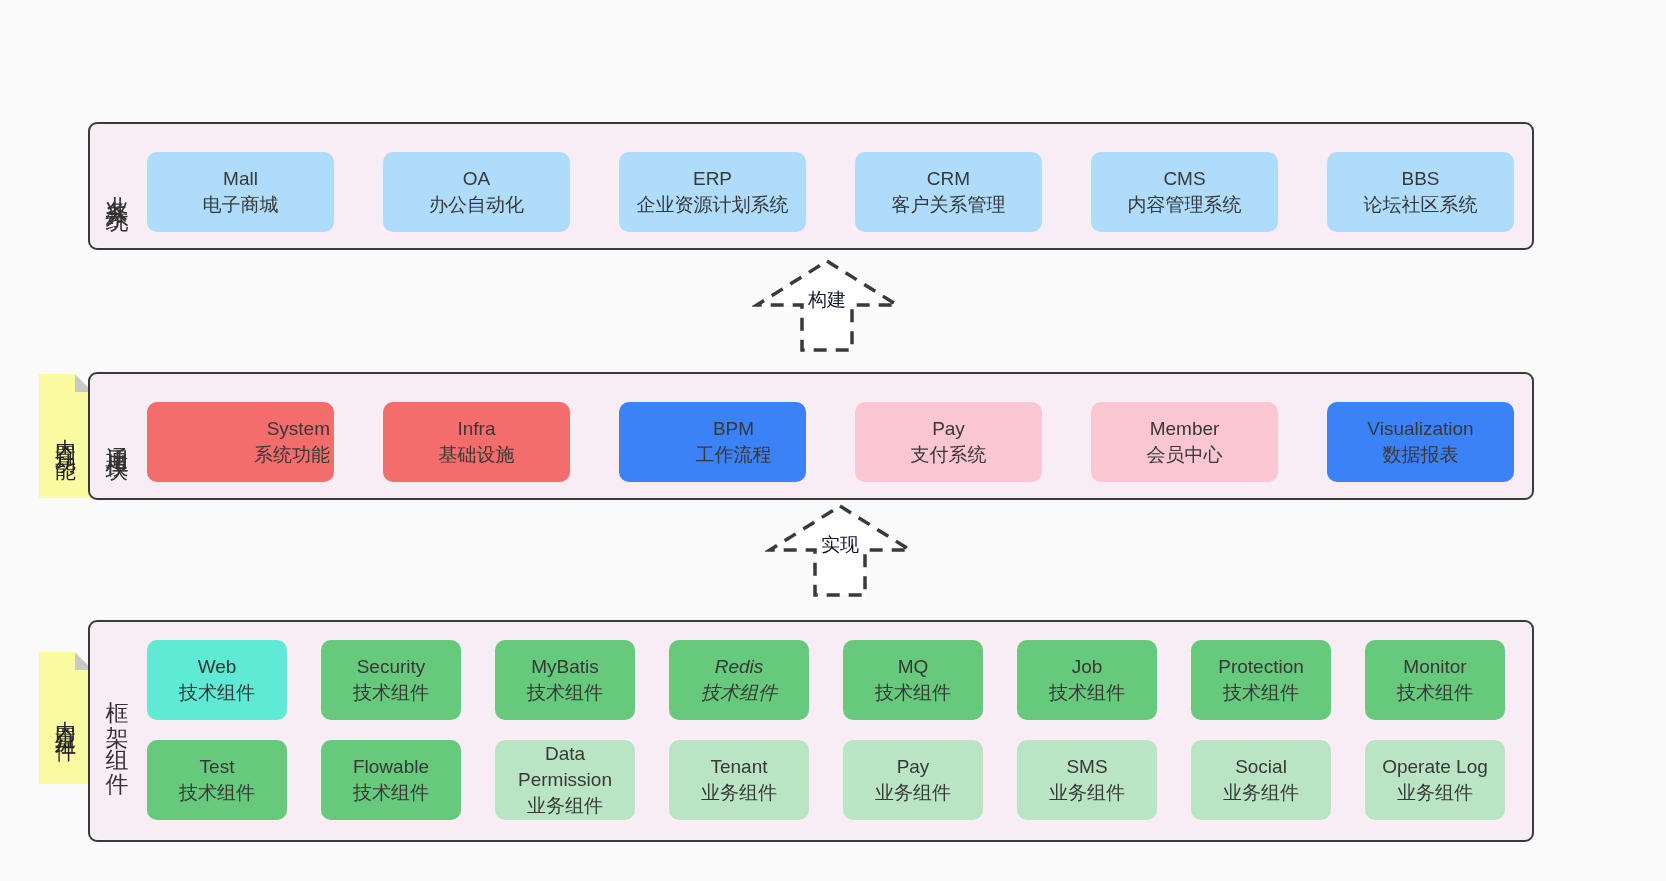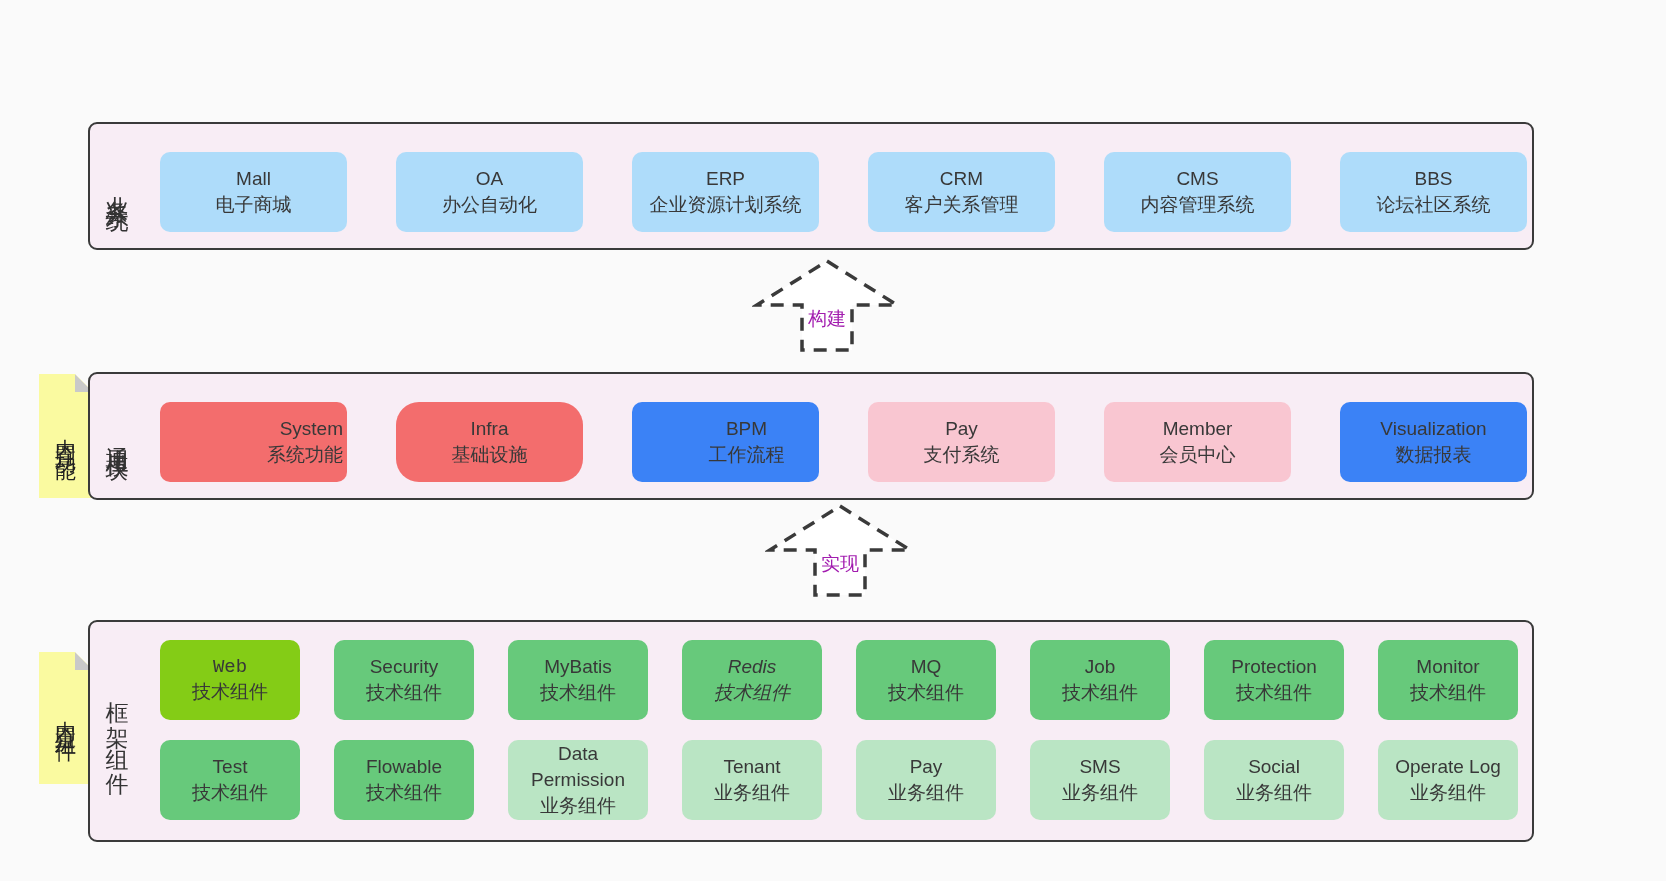--- a/index.html
+++ b/index.html
@@ -9,42 +9,42 @@
   
   .band{position:absolute;left:88px;width:1446px;background:#f8edf5;border:2px solid #3a3a3a;border-radius:9px;box-sizing:border-box;}
   .band-1{top:122px;height:128px;}
   .band-2{top:372px;height:128px;}
   .band-3{top:620px;height:222px;}
 
   .vlabel{position:absolute;left:10px;top:0;bottom:0;width:34px;display:flex;align-items:center;justify-content:center;}
   .vlabel span{writing-mode:vertical-rl;text-orientation:upright;font-size:23px;color:#333;letter-spacing:4px;line-height:1;}
   .band-3 .vlabel span{letter-spacing:24px;}
 
-  .boxes{position:absolute;display:flex;margin-left:13px;}
+  .boxes{position:absolute;display:flex;}
   .boxes.six{left:57px;top:28px;gap:49px;}
   .boxes.eight-a{left:57px;top:18px;gap:34px;}
   .boxes.eight-b{left:57px;top:118px;gap:34px;}
 
   .module-box{height:80px;border-radius:10px;display:flex;flex-direction:column;align-items:center;justify-content:center;text-align:center;font-size:19px;line-height:26px;color:#383838;padding:0 4px;box-sizing:border-box;}
   .six .module-box{width:187px;}
   .eight-a .module-box,.eight-b .module-box{width:140px;}
 
   
   .sticky{position:absolute;left:39px;width:54px;background:#fafaa0;clip-path:polygon(0 0,calc(100% - 18px) 0,100% 18px,100% 100%,0 100%);display:flex;align-items:center;justify-content:center;}
   .sticky-2{top:374px;height:124px;}
   .sticky-3{top:652px;height:132px;}
   .sticky .vtext{writing-mode:vertical-rl;text-orientation:upright;font-size:21px;color:#222;letter-spacing:7px;line-height:1;}
   .fold{position:absolute;top:0;right:0;width:18px;height:18px;background:#c9c9c9;clip-path:polygon(0 0,100% 100%,0 100%);}
 
   
   .arrow{position:absolute;width:150px;height:95px;}
   .arrow-1{left:752px;top:258px;}
   .arrow-2{left:765px;top:503px;}
   .arrow svg{display:block;width:100%;height:100%;}
-  .arrow .arrow-label{position:absolute;left:50%;top:48px;transform:translateX(-50%);background:#ffffff;padding:0 3px;font-size:19px;color:#a21caf;white-space:nowrap;}
+  .arrow .arrow-label{position:absolute;left:50%;top:29px;transform:translateX(-50%);background:#ffffff;padding:0 3px;font-size:19px;color:#0f172a;white-space:nowrap;}
 </style>
 </head>
 <body>
 
 <div class="canvas">
 
   <section class="band band-1">
     <div class="vlabel">
       <span>业务系统</span>
     </div>
@@ -90,21 +90,21 @@
 
   <section class="band band-2">
     <div class="vlabel">
       <span>通用模块</span>
     </div>
     <div class="boxes six">
         <div class="module-box" style="background: rgb(243, 109, 109); align-items: flex-end;">
           <div>System</div>
           <div>系统功能</div>
         </div>
-        <div class="module-box" style="background: rgb(243, 109, 109); border-radius: 23px;">
+        <div class="module-box" style="background: rgb(243, 109, 109);">
           <div>Infra</div>
           <div>基础设施</div>
         </div>
         <div class="module-box" style="background: #3b82f6; padding-left: 46px;">
           <div>BPM</div>
           <div>工作流程</div>
         </div>
         <div class="module-box" style="background: rgb(249, 198, 209);">
           <div>Pay</div>
           <div>支付系统</div>
@@ -130,21 +130,21 @@
   <div class="sticky sticky-3">
     <div class="fold"></div>
     <span class="vtext">内置组件</span>
   </div>
 
   <section class="band band-3">
     <div class="vlabel">
       <span>框架组件</span>
     </div>
     <div class="boxes eight-a">
-        <div class="module-box" style="background: #84cc16; font-family: Liberation Mono, monospace;">
+        <div class="module-box" style="background: #5eead4;">
           <div>Web</div>
           <div>技术组件</div>
         </div>
         <div class="module-box" style="background: rgb(103, 201, 123);">
           <div>Security</div>
           <div>技术组件</div>
         </div>
         <div class="module-box" style="background: rgb(103, 201, 123);">
           <div>MyBatis</div>
           <div>技术组件</div>

